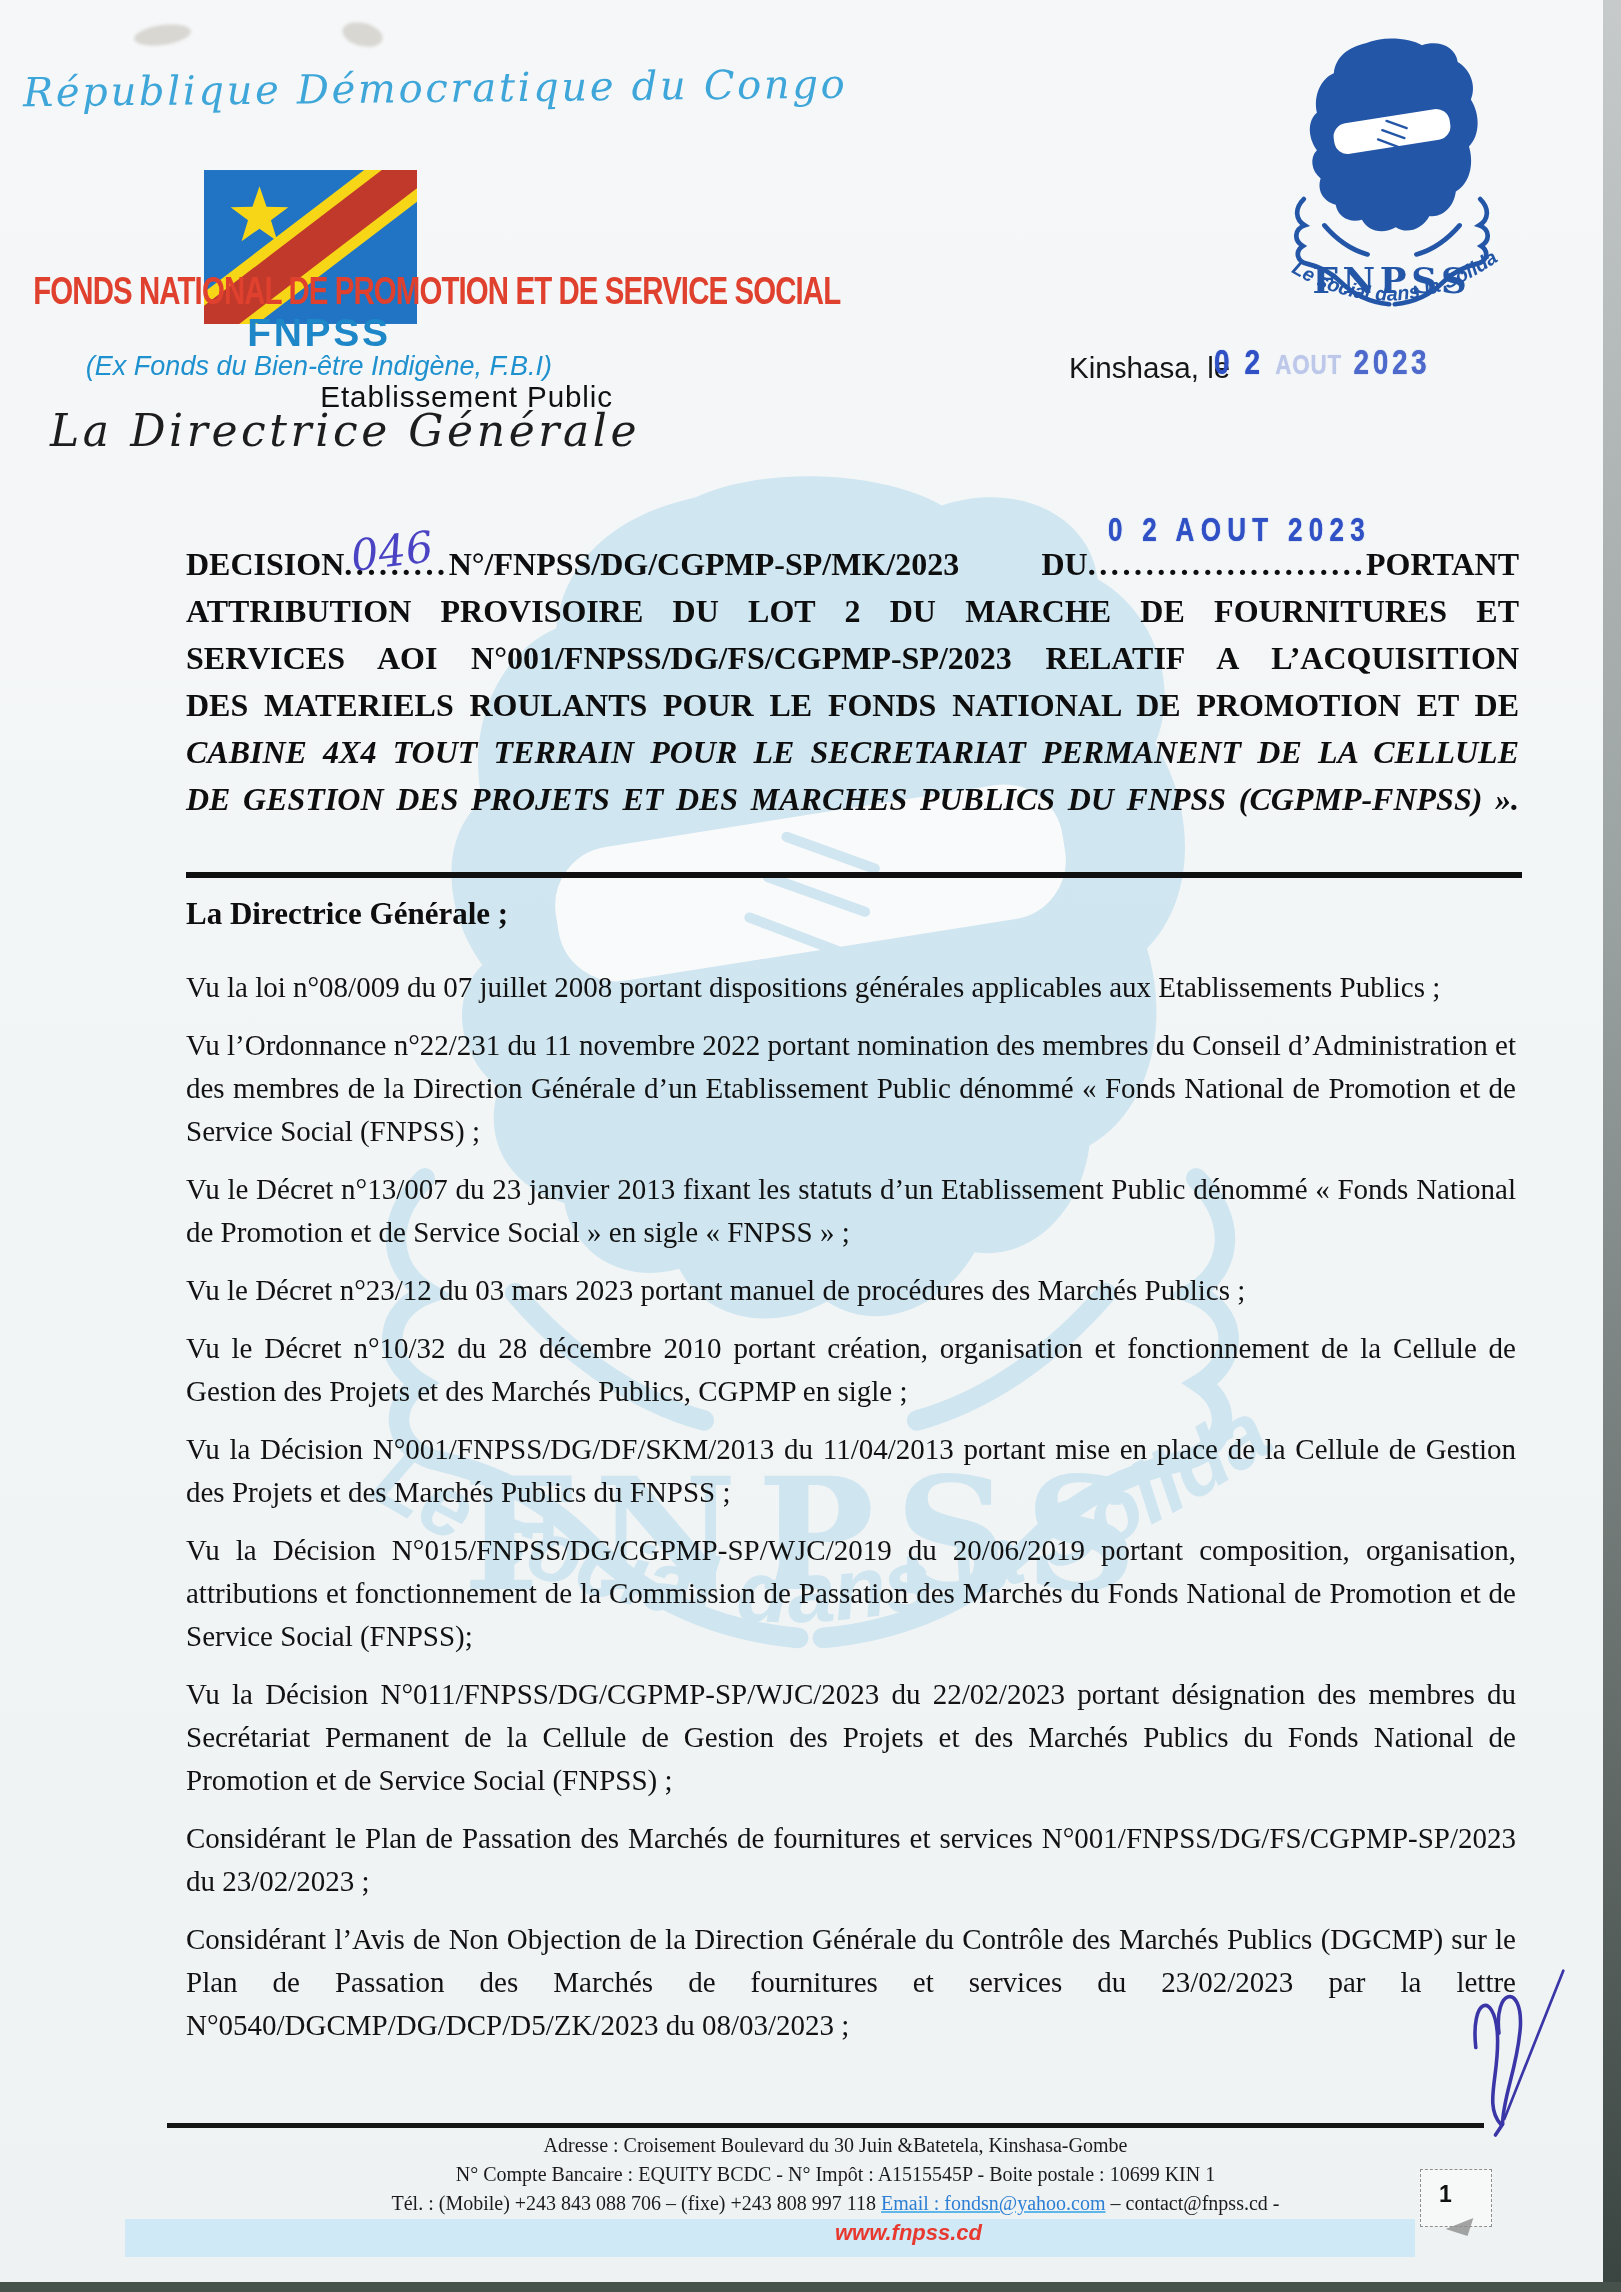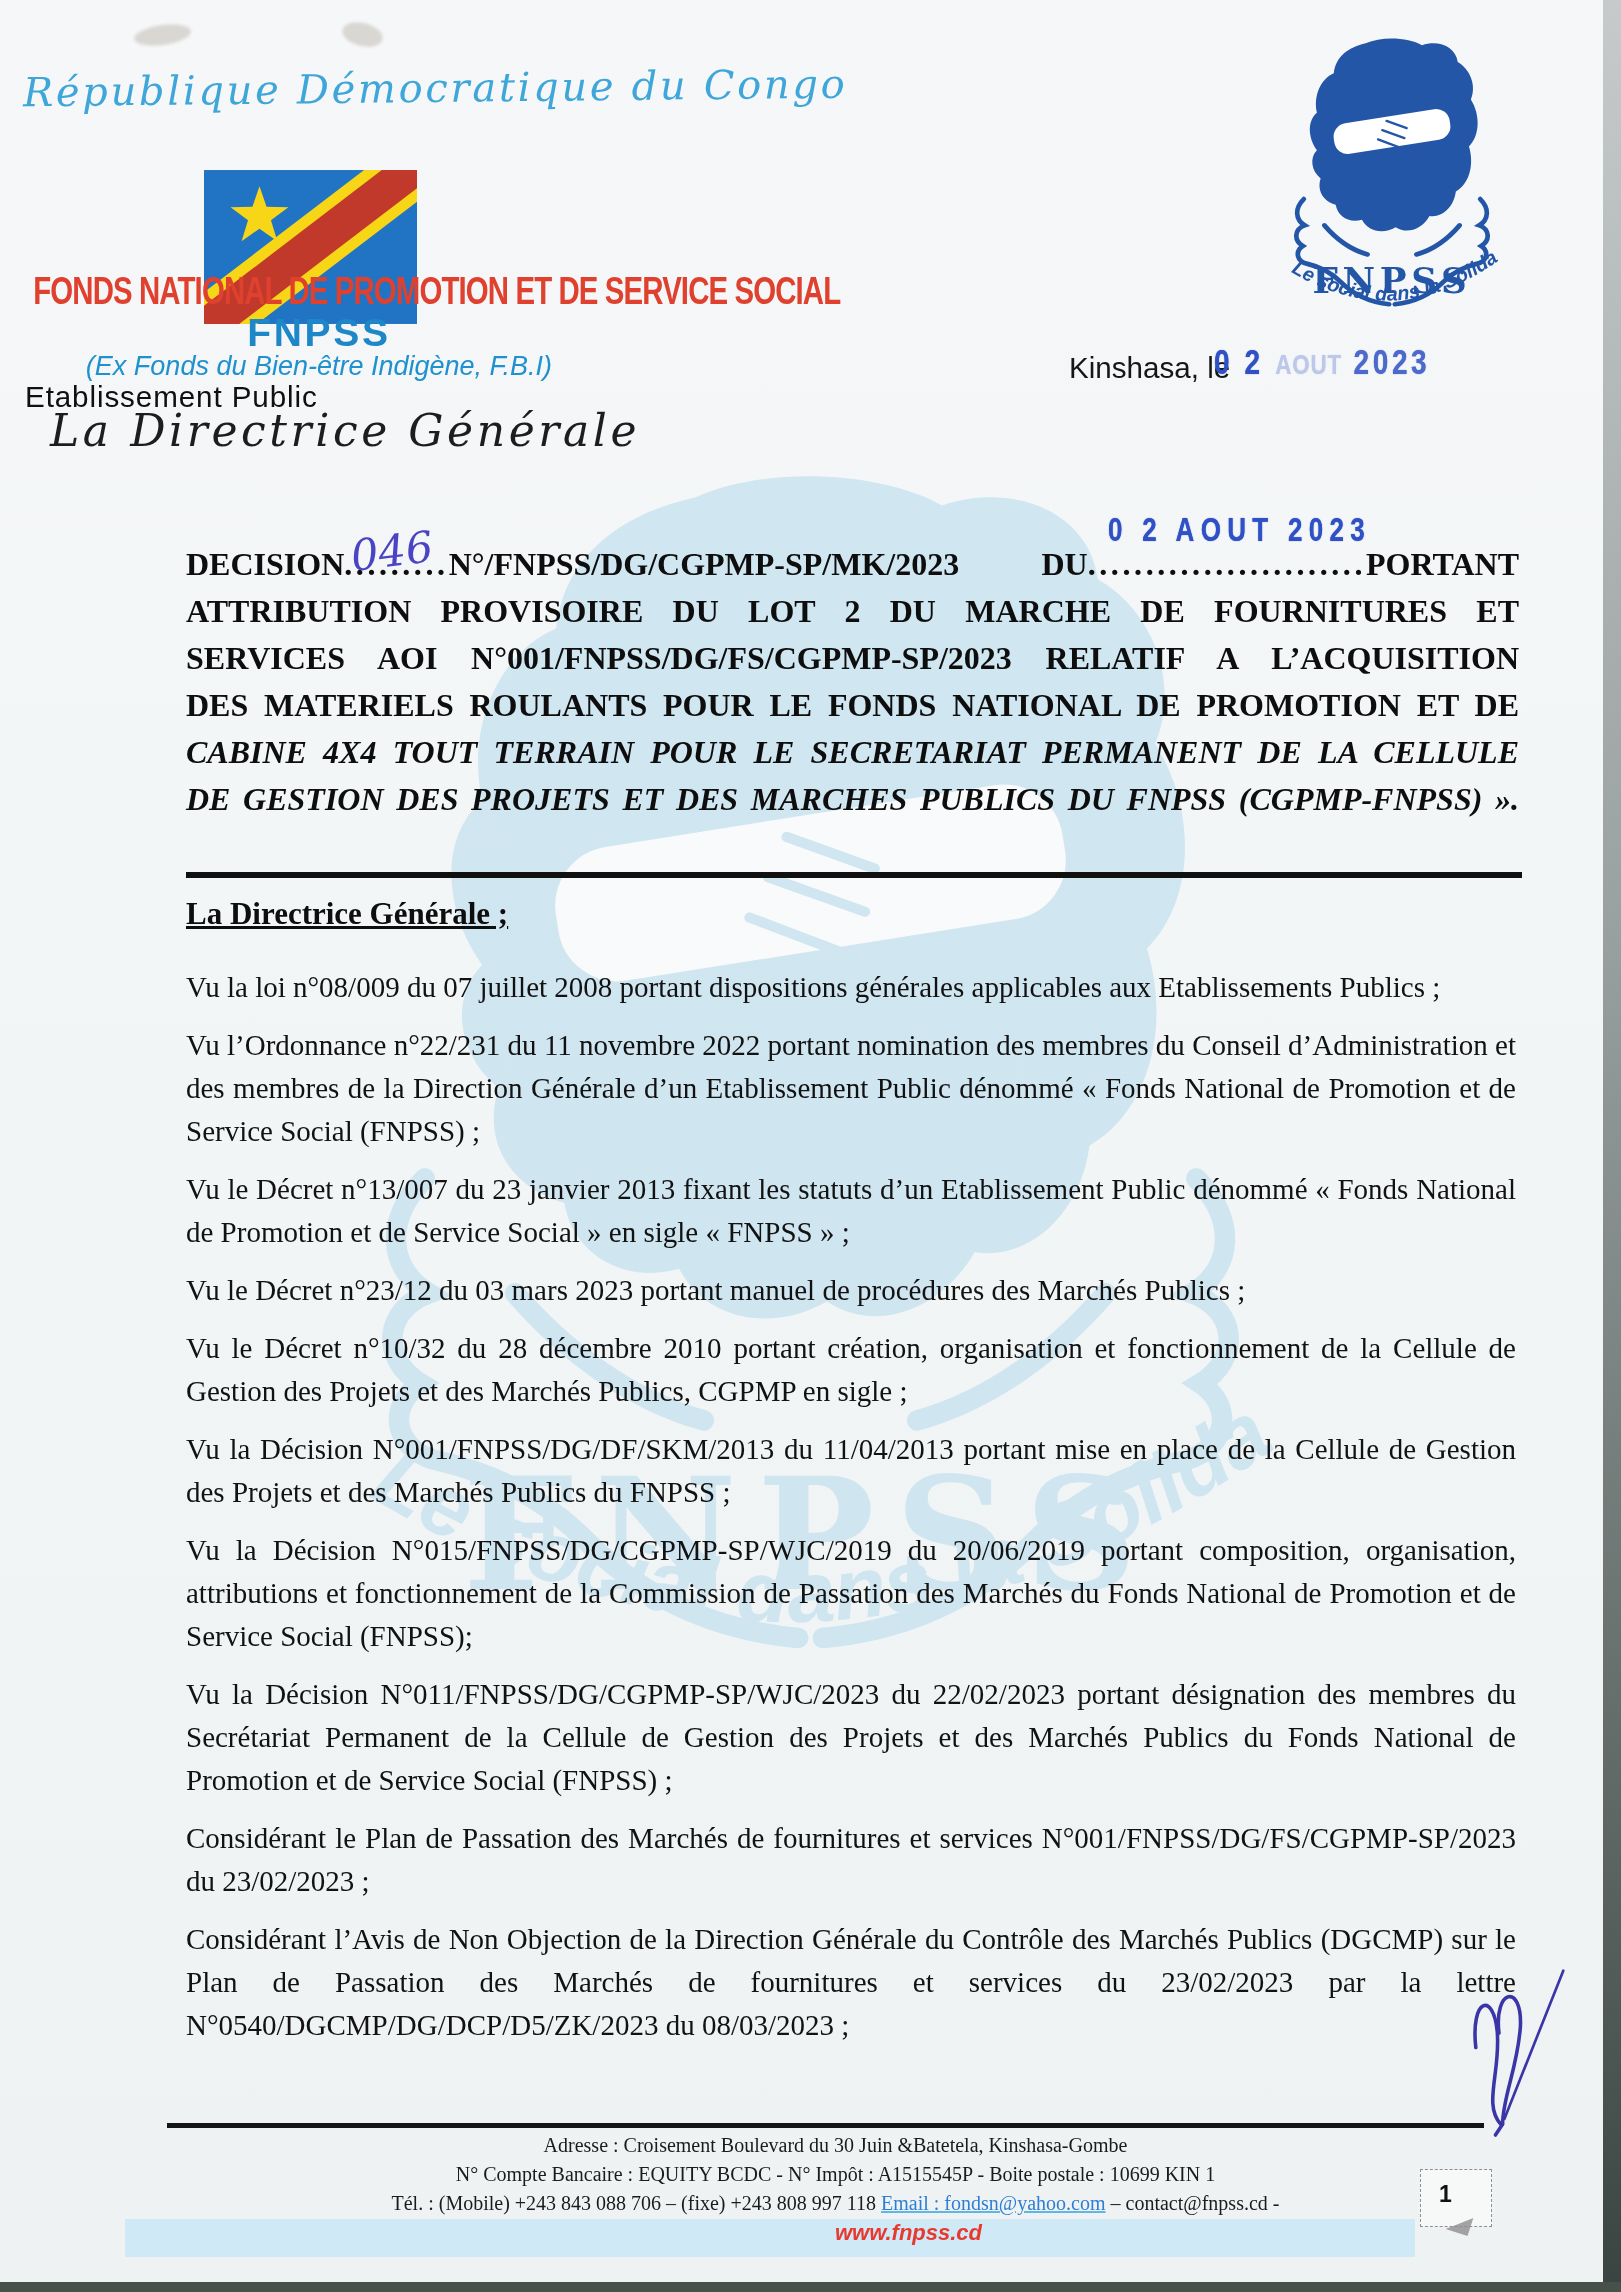--- a/index.html
+++ b/index.html
@@ -24,21 +24,21 @@
     color:#3fa6d9;transform:rotate(-.6deg);white-space:nowrap;}
   .flag{position:absolute;left:204px;top:170px;z-index:2;}
   .org-red{position:absolute;left:25px;top:269px;width:588px;text-align:center;z-index:2;}
   .org-red span{display:inline-block;transform:scale(.98,1.28);transform-origin:center top;
     font-family:"Liberation Sans",sans-serif;font-weight:700;font-size:30px;letter-spacing:-0.9px;
     color:#e0402e;white-space:nowrap;}
   .acronym-blue{position:absolute;left:25px;top:311px;width:588px;text-align:center;z-index:2;
     font-family:"Liberation Sans",sans-serif;font-weight:700;font-size:39px;letter-spacing:2.7px;color:#1e87c8;}
   .former-name{position:absolute;left:25px;top:351px;width:588px;text-align:center;z-index:2;
     font-family:"Liberation Sans",sans-serif;font-style:italic;font-size:27px;color:#2091cf;}
-  .status-line{position:absolute;left:25px;top:380px;width:588px;text-align:left;z-index:2;
+  .status-line{position:absolute;left:25px;top:380px;width:588px;text-align:right;z-index:2;
     font-family:"Liberation Sans",sans-serif;font-size:29.6px;letter-spacing:0.9px;color:#101010;}
   .dg-script{position:absolute;left:50px;top:405px;z-index:2;
     font-family:"DejaVu Serif",serif;font-style:italic;font-size:44px;letter-spacing:3.6px;
     color:#1d1d1d;white-space:nowrap;}
   
   .logo-wrap{position:absolute;left:1279px;top:32px;z-index:2;color:#2456a8;}
   .place-date{position:absolute;left:1069px;top:351px;z-index:2;
     font-family:"Liberation Sans",sans-serif;font-size:29.6px;color:#161616;}
   .stamp{font-family:"Liberation Sans",sans-serif;font-weight:700;color:#2f51c5;
     text-shadow:0 0 0.9px #2f51c5;white-space:nowrap;}
@@ -53,21 +53,21 @@
   .t-line .it,.t-line.it{font-style:italic;}
   .dots{letter-spacing:3.6px;}
   .dots-wrap{position:relative;}
   .hand-number{position:absolute;left:7.2px;top:-18px;font-family:"DejaVu Serif",serif;
     font-style:italic;font-weight:400;font-size:43px;color:#4a43c4;transform:rotate(-7deg);}
   .stamp-title{position:absolute;left:922px;top:-30px;font-size:26px;letter-spacing:6.3px;
     transform:scale(1,1.25);transform-origin:left top;z-index:3;}
   .title-rule{position:absolute;left:186px;top:872px;width:1336px;height:6.3px;background:#101010;z-index:2;}
   
   .body-text{position:absolute;left:186px;top:896px;width:1333px;z-index:2;}
-  .body-heading{font-size:31px;font-weight:700;margin:0 0 34px 0;color:#0e0e0e;text-decoration:underline;}
+  .body-heading{font-size:31px;font-weight:700;margin:0 0 34px 0;color:#0e0e0e;}
   .body-text p{font-size:29px;line-height:43px;margin:0 3px 15px 0;text-align:justify;color:#121212;}
   
   .signature{position:absolute;left:1449px;top:1906px;z-index:3;}
   
   .footer-rule{position:absolute;left:167px;top:2123px;width:1317px;height:4.5px;background:#151515;z-index:2;}
   .footer{position:absolute;left:186px;top:2131px;width:1299px;text-align:center;z-index:2;
     font-size:20px;line-height:29px;color:#1b1b1b;}
   .footer .email-link{color:#2c7fd4;text-decoration:underline;text-decoration-color:#5fb6e8;}
   .web-band{position:absolute;left:125px;top:2219px;width:1290px;height:38px;background:#cfe9f7;z-index:2;}
   .website{position:absolute;left:515px;top:0.9px;width:537px;text-align:center;

